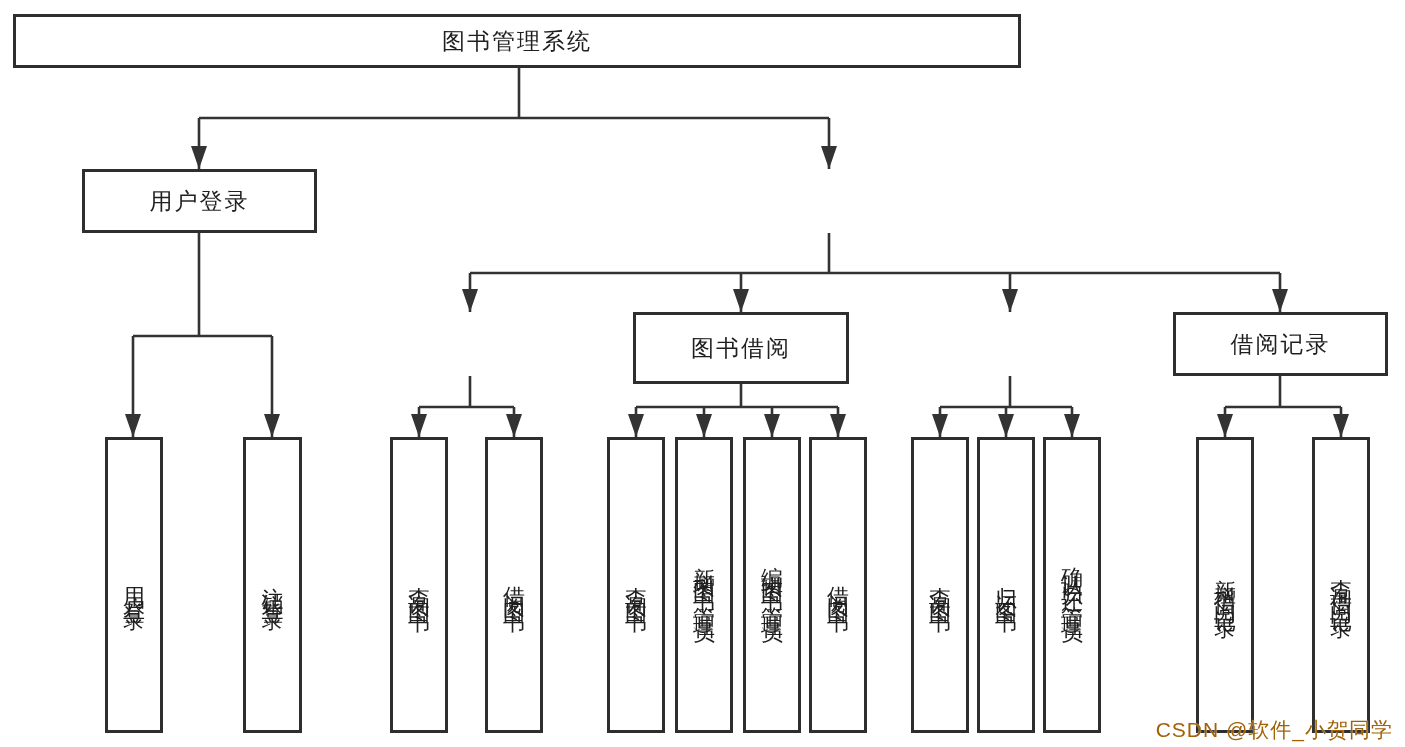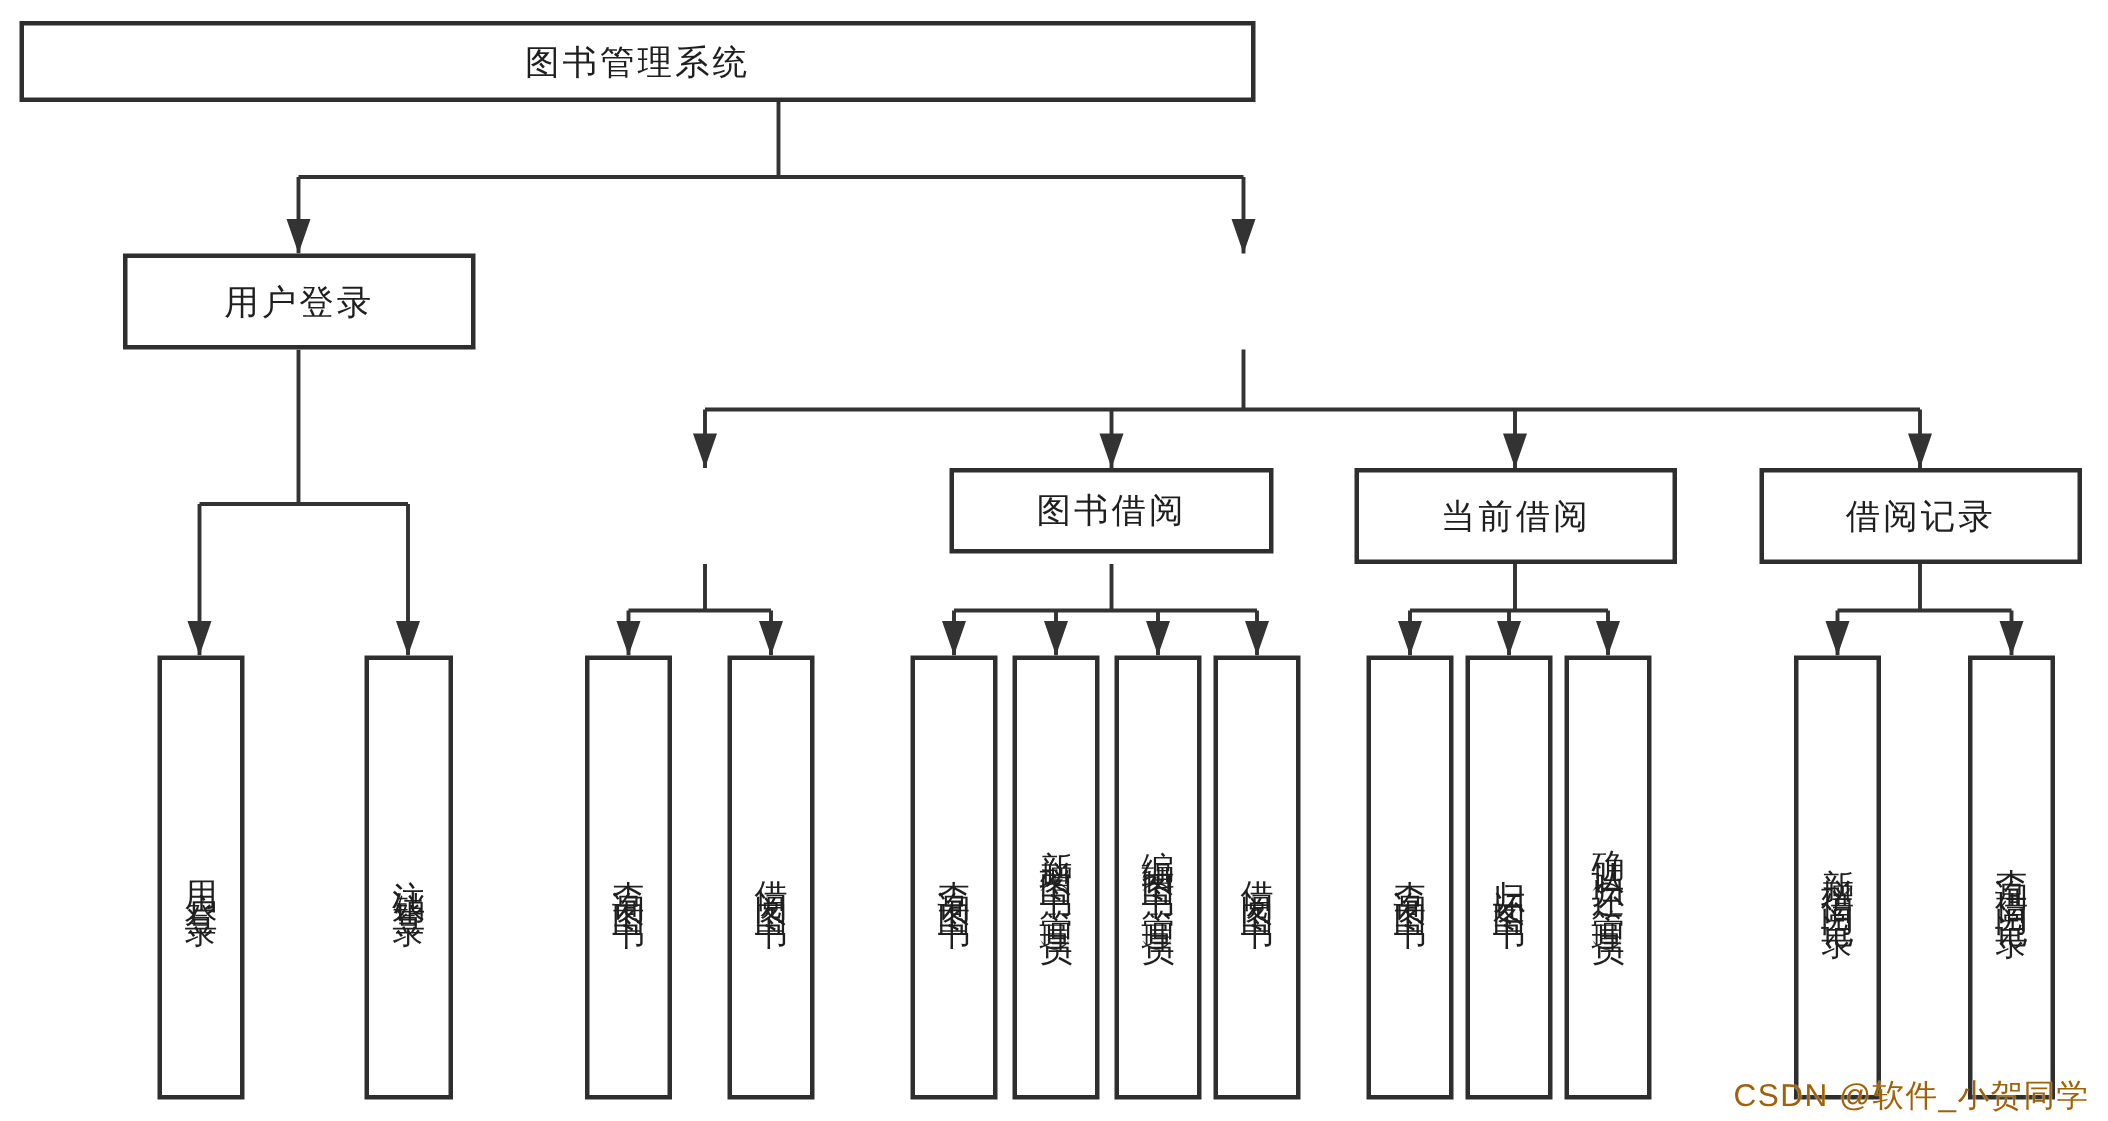--- a/index.html
+++ b/index.html
@@ -84,26 +84,25 @@
       <polygon points="764,414 780,414 772,437"></polygon>
       <polygon points="830,414 846,414 838,437"></polygon>
       <polygon points="932,414 948,414 940,437"></polygon>
       <polygon points="998,414 1014,414 1006,437"></polygon>
       <polygon points="1064,414 1080,414 1072,437"></polygon>
       <polygon points="1217,414 1233,414 1225,437"></polygon>
       <polygon points="1333,414 1349,414 1341,437"></polygon>
     </g>
   </svg>
 
-  <div class="node" style="left:13px; top:14px; width:824px; height:54px">图书管理系统</div>
+  <div class="node" style="left:13px; top:14px; width:1008px; height:54px">图书管理系统</div>
 
   <div class="node" style="left:82px; top:169px; width:235px; height:64px">用户登录</div>
 
-  <div class="node" style="left:633px; top:312px; width:216px; height:57px">图书借阅</div>
-  <div class="node" style="left:903px; top:312px; width:215px; height:64px">当前借阅</div>
+  <div class="node" style="left:633px; top:312px; width:216px; height:72px">图书借阅</div>
   <div class="node" style="left:1173px; top:312px; width:215px; height:64px">借阅记录</div>
 
   <div class="node vertical" style="left:105px; top:437px; width:58px; height:296px">用户登录</div>
   <div class="node vertical" style="left:243px; top:437px; width:59px; height:296px">注销登录</div>
 
   <div class="node vertical" style="left:390px; top:437px; width:58px; height:296px">查询图书</div>
   <div class="node vertical" style="left:485px; top:437px; width:58px; height:296px">借阅图书</div>
 
   <div class="node vertical" style="left:607px; top:437px; width:58px; height:296px">查询图书</div>
   <div class="node vertical" style="left:675px; top:437px; width:58px; height:296px">新增图书（管理员）</div>

